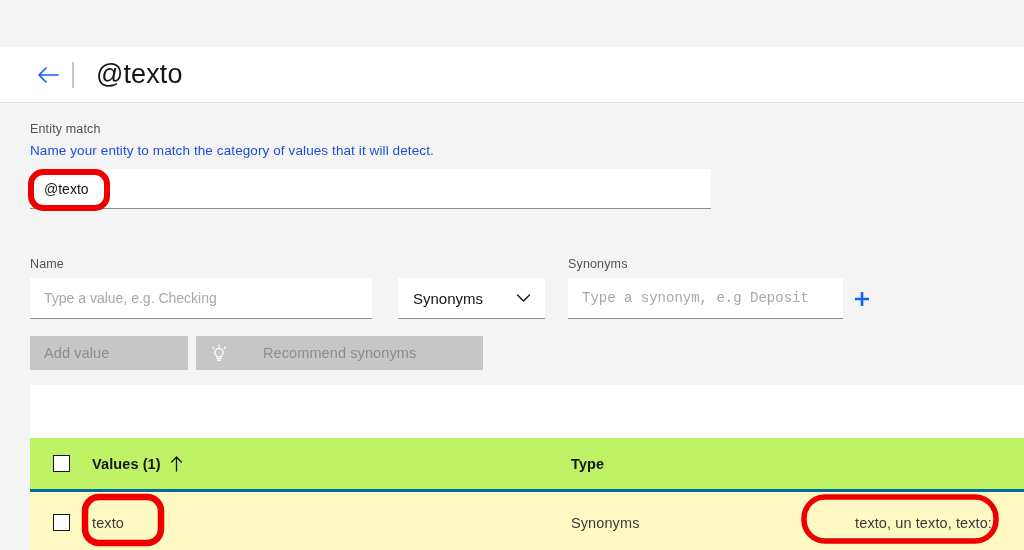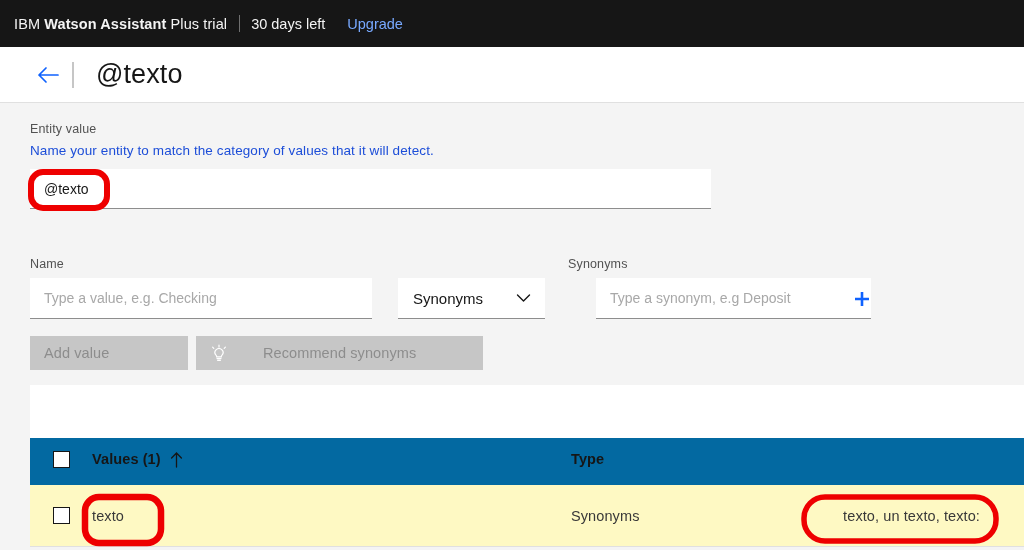--- a/index.html
+++ b/index.html
@@ -75,21 +75,21 @@
 
   .type-select {
     position: absolute; left: 398px; top: 175px; width: 147px; height: 41px;
     background: #ffffff; border: none; border-bottom: 1px solid #8d8d8d;
     display: flex; align-items: center; cursor: pointer;
   }
   .type-select .lbl { font-size: 15px; color: #161616; margin-left: 15px; }
   .type-select .chev { margin-left: auto; margin-right: 14px; display: block; }
 
   .syn-label { position: absolute; left: 568px; top: 154px; }
-  .syn-input { position: absolute; left: 596px; top: 175px; width: 275px; height: 41px; }
+  .syn-input { position: absolute; left: 568px; top: 175px; width: 275px; height: 41px; font-family: Liberation Mono, monospace; }
 
   .plus-btn {
     position: absolute; left: 851px; top: 186px; width: 22px; height: 22px;
     background: none; border: none; padding: 0; cursor: pointer;
     display: flex; align-items: center; justify-content: center;
   }
 
   .flatbtn {
     position: absolute; height: 34px; background: #c6c6c6; border: none;
     color: #8d8d8d; font-family: "Liberation Sans", sans-serif;
@@ -100,71 +100,65 @@
   .btn-recommend { left: 196px; top: 233px; width: 287px; gap: 25px; }
   .btn-recommend .bulb { margin-right: 10px; display: flex; }
 
   
   .toolbar-strip {
     position: absolute; left: 30px; top: 282px; width: 994px; height: 53px;
     background: #ffffff;
   }
   .table { position: absolute; left: 30px; top: 335px; width: 994px; }
   .thead {
-    height: 47px; background: #0369a1; display: flex; align-items: center;
-    border-bottom: 5px solid #0369a1;
+    height: 54px; background: #bef264; display: flex; align-items: center;
+    border-bottom: 3px solid #0369a1;
   }
   .trow {
     height: 62px; background: #fef9c3; display: flex; align-items: center;
     border-bottom: 1px solid #e0e0e0;
   }
   .cell-check { width: 62px; display: flex; align-items: center; justify-content: center; }
   .cb {
     width: 17px; height: 17px; border: 1px solid #161616; background: #ffffff;
     cursor: pointer; display: block;
   }
   .cell-values { width: 470px; display: flex; align-items: center; }
   .cell-type   { width: 236px; margin-left: 9px; }
-  .cell-syn    { flex: 1; display: flex; align-items: flex-end; justify-content: flex-end; padding-right: 44px; }
+  .cell-syn    { flex: 1; display: flex; align-items: flex-end; justify-content: flex-end; padding-right: 32px; }
 
   .th-text { font-size: 14.5px; font-weight: 700; color: #161616; letter-spacing: .1px; }
   .td-text { font-size: 14.5px; font-weight: 400; color: #393939; letter-spacing: .1px; }
   .sortarrow { margin-left: 9px; display: inline-flex; vertical-align: middle; }
 
   
   .annot { position: absolute; pointer-events: none; }
   .annot svg { display: block; overflow: visible; }
 </style>
 </head>
 <body>
 
 <div id="app">
 
-  <div class="trialbar">
-    <span class="brand"><span>IBM </span><b>Watson Assistant</b><span> Plus trial</span></span>
-    <span class="sep"></span>
-    <span class="days">30 days left</span>
-    <a class="upgrade" href="#">Upgrade</a>
-  </div>
 
   <div class="pagehead">
     <button class="backbtn">
       <span>
         <svg width="22" height="18" viewBox="0 0 22 18" fill="none">
           <path d="M21 9H2M2 9L9 2M2 9L9 16" stroke="#0f62fe" stroke-width="1.7" stroke-linecap="round" stroke-linejoin="round"></path>
         </svg>
       </span>
     </button>
     <div class="vrule"></div>
     <div class="pagetitle">@texto</div>
   </div>
 
   <div class="content">
 
-    <div class="fieldlabel entity-label">Entity value</div>
+    <div class="fieldlabel entity-label">Entity match</div>
     <div class="fieldhelp entity-help">Name your entity to match the category of values that it will detect.</div>
 
     <input class="textinput entity-input" type="text" value="@texto" style="">
 
     <div class="fieldlabel value-label">Name</div>
     <input class="textinput value-input" type="text" placeholder="Type a value, e.g. Checking" style="">
 
     <div class="type-select">
       <span class="lbl">Synonyms</span>
       <span class="chev">

